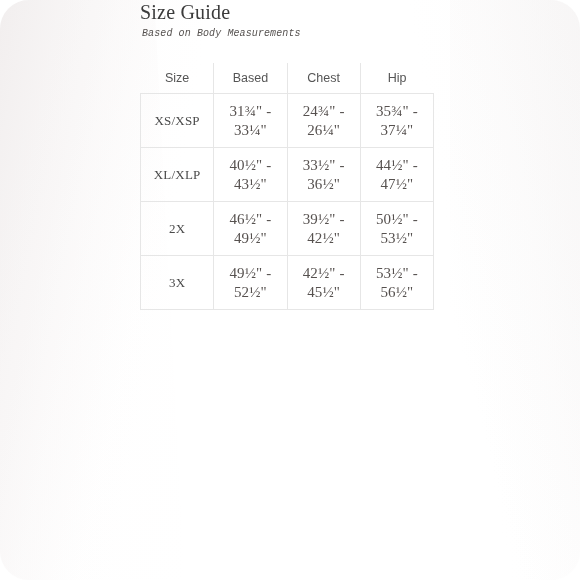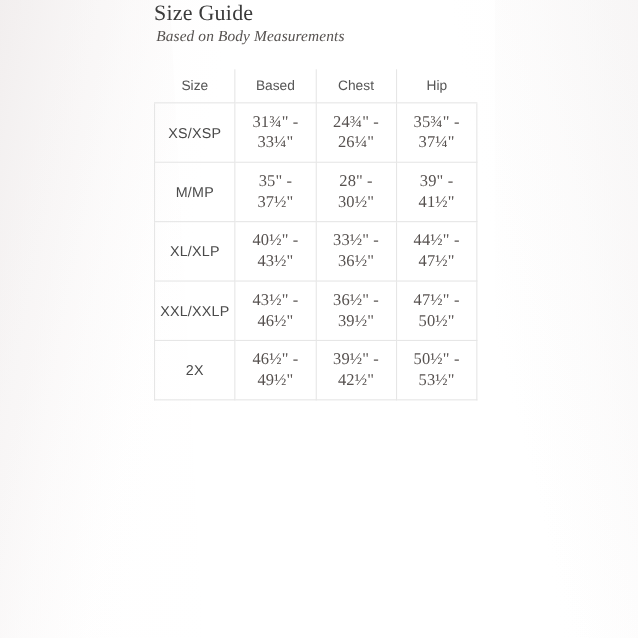--- a/index.html
+++ b/index.html
@@ -23,20 +23,21 @@
         rgba(240,236,236,0.55) 0px,
         rgba(247,244,244,0.45) 60px,
         rgba(252,250,250,0.28) 120px,
         rgba(255,255,255,0.0) 210px),
       linear-gradient(260deg,
         rgba(246,244,244,0.40) 0px,
         rgba(251,250,250,0.22) 90px,
         rgba(255,255,255,0.0) 170px),
       #ffffff;
     overflow: hidden;
+    border-radius: 29px;
   }
 
   
   #page::before {
     content: "";
     position: absolute;
     left: -60px;
     top: -40px;
     width: 230px;
     height: 680px;
@@ -68,23 +69,23 @@
     font-size: 20px;
     line-height: 24px;
     color: #3b3b3b;
     font-weight: 400;
     letter-spacing: 0.2px;
     margin: 0;
     padding-top: 0px;
   }
 
   .subtitle {
-    font-family: Liberation Serif, serif;
+    font-family: Liberation Mono, monospace;
     font-style: italic;
-    font-size: 14px;
+    font-size: 10px;
     line-height: 16px;
     color: #55514f;
     margin: 2px 0 16px 2px;
     letter-spacing: 0.1px;
   }
 
   .table-wrap {
     margin-top: 21px;
     width: 286px;
   }
@@ -123,21 +124,21 @@
   table.size-table thead th.col-last {
     border-right: none;
     margin-top: 16px;
   }
 
   table.size-table tbody tr {
     height: 54px;
   }
 
   td.size-cell {
-    font-family: Liberation Sans, sans-serif;
+    font-family: Liberation Serif, serif;
     font-size: 13px;
     color: #4a4a4a;
     letter-spacing: 0.2px;
     line-height: 16px;
   }
 
   td.meas-cell {
     font-family: "Liberation Serif", "DejaVu Serif", serif;
     font-size: 15px;
     color: #56514f;
@@ -179,77 +180,62 @@
               <td class="meas-cell">
                 <span class="ln">24¾" -</span>
                 <span class="ln">26¼"</span>
               </td>
               <td class="meas-cell">
                 <span class="ln">35¾" -</span>
                 <span class="ln">37¼"</span>
               </td>
             </tr>
             <tr>
-              <td class="size-cell">M/MP</td>
-              <td class="meas-cell">
-                <span class="ln">35" -</span>
-                <span class="ln">37½"</span>
-              </td>
-              <td class="meas-cell">
-                <span class="ln">28" -</span>
-                <span class="ln">30½"</span>
-              </td>
-              <td class="meas-cell">
-                <span class="ln">39" -</span>
-                <span class="ln">41½"</span>
-              </td>
-            </tr>
-            <tr>
               <td class="size-cell">XL/XLP</td>
               <td class="meas-cell">
                 <span class="ln">40½" -</span>
                 <span class="ln">43½"</span>
               </td>
               <td class="meas-cell">
                 <span class="ln">33½" -</span>
                 <span class="ln">36½"</span>
               </td>
               <td class="meas-cell">
                 <span class="ln">44½" -</span>
                 <span class="ln">47½"</span>
               </td>
             </tr>
             <tr>
-              <td class="size-cell">XXL/XXLP</td>
-              <td class="meas-cell">
-                <span class="ln">43½" -</span>
-                <span class="ln">46½"</span>
-              </td>
-              <td class="meas-cell">
-                <span class="ln">36½" -</span>
-                <span class="ln">39½"</span>
-              </td>
-              <td class="meas-cell">
-                <span class="ln">47½" -</span>
-                <span class="ln">50½"</span>
-              </td>
-            </tr>
-            <tr>
               <td class="size-cell">2X</td>
               <td class="meas-cell">
                 <span class="ln">46½" -</span>
                 <span class="ln">49½"</span>
               </td>
               <td class="meas-cell">
                 <span class="ln">39½" -</span>
                 <span class="ln">42½"</span>
               </td>
               <td class="meas-cell">
                 <span class="ln">50½" -</span>
                 <span class="ln">53½"</span>
+              </td>
+            </tr>
+            <tr>
+              <td class="size-cell">3X</td>
+              <td class="meas-cell">
+                <span class="ln">49½" -</span>
+                <span class="ln">52½"</span>
+              </td>
+              <td class="meas-cell">
+                <span class="ln">42½" -</span>
+                <span class="ln">45½"</span>
+              </td>
+              <td class="meas-cell">
+                <span class="ln">53½" -</span>
+                <span class="ln">56½"</span>
               </td>
             </tr>
           </tbody>
       </table>
     </div>
 
   </div>
 </div>
 
 </body></html>

